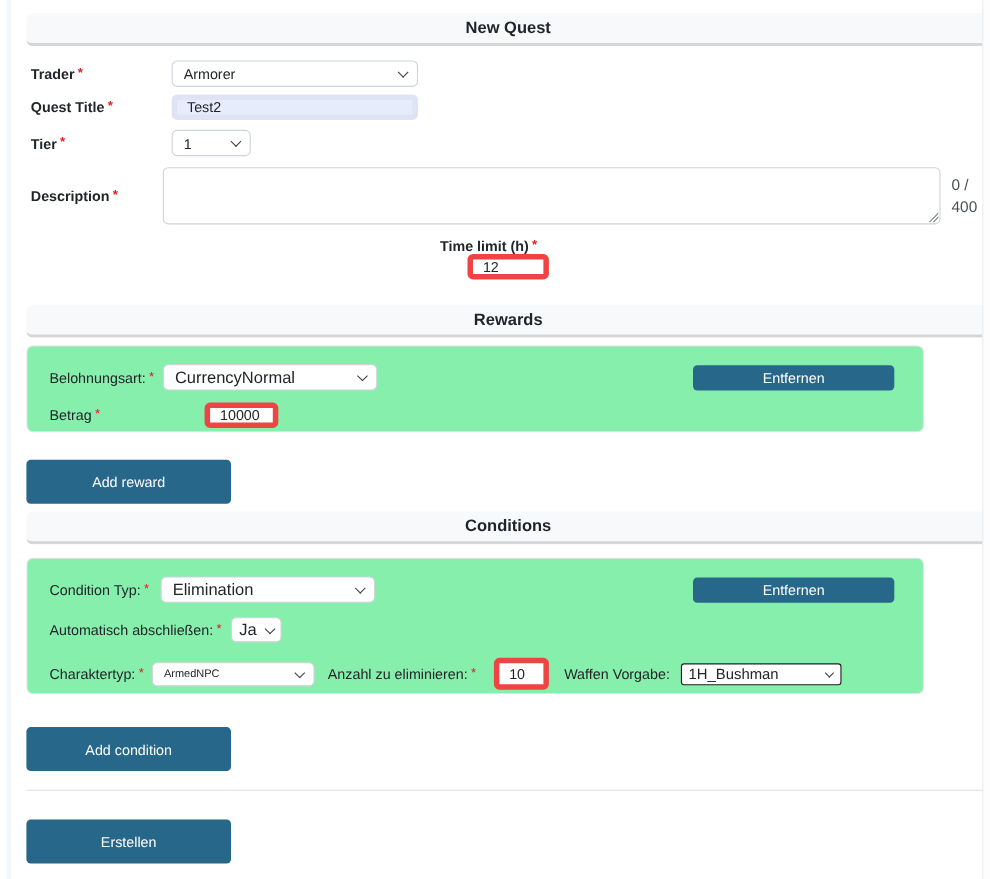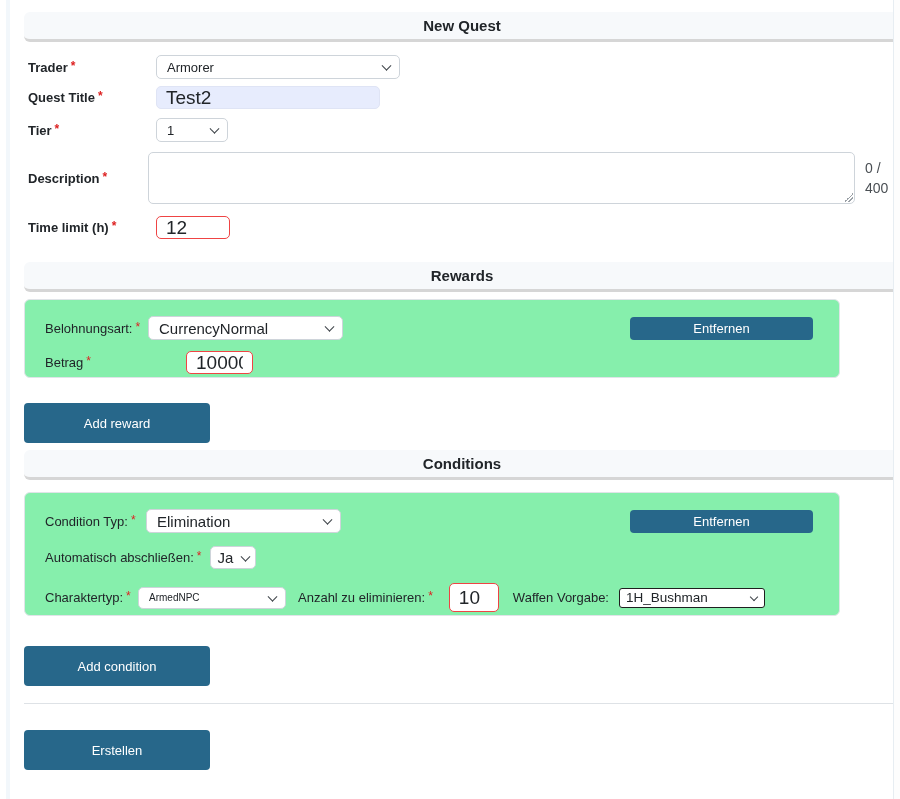--- a/index.html
+++ b/index.html
@@ -34,23 +34,23 @@
   .form-row { display:flex; align-items:center; }
   .form-label {
     width:132px; flex-shrink:0; padding-left:4px;
     font-size:13px; font-weight:bold; color:#212529;
   }
   .form-label.narrow { width:124px; }
   .req { color:#dd2222; font-size:12px; margin-left:3px; position:relative; top:-2px; font-weight:bold; }
   .card-label .req { font-weight:normal; }
   
   .txt {
-    height:23px; border:1px solid #ef4444; border-radius:5px;
+    height:23px; border:5px solid #ef4444; border-radius:5px;
     font-family:"Liberation Sans", sans-serif;
-    font-size:19px; color:#212529; padding:0 9px; background:#fff; outline:none;
+    font-size:13px; color:#212529; padding:0 9px; background:#fff; outline:none;
   }
   .sel {
     position:relative; height:24px; border:1px solid #ced4da; border-radius:5px;
     background:#fff; display:flex; align-items:center;
     font-size:13px; color:#212529; padding:0 24px 0 10px; cursor:default;
   }
   .sel .chev {
     position:absolute; right:9px; top:50%; width:7px; height:7px;
     border-right:1.6px solid #3c4248; border-bottom:1.6px solid #3c4248;
     transform:translateY(-68%) rotate(45deg);
@@ -102,21 +102,21 @@
 <div class="content">
 
   <div class="section-bar">
     <span>New Quest</span>
   </div>
 
   <div class="form-row" style="margin-top:13px;">
     <div class="form-label">
       <span>Trader</span><span class="req">*</span>
     </div>
-    <div class="sel" style="width:244px;">
+    <div class="sel" style="width:224px;">
       <span>Armorer</span>
       <span class="chev"></span>
     </div>
   </div>
 
   <div class="form-row" style="margin-top:7px;">
     <div class="form-label">
       <span>Quest Title</span><span class="req">*</span>
     </div>
     <input class="txt autofill" style="width: 224px;" value="Test2">
@@ -136,21 +136,21 @@
     <div class="form-label narrow">
       <span>Description</span><span class="req">*</span>
     </div>
     <div class="ta-wrap">
       <textarea class="desc" style=""></textarea>
       <span class="grip"></span>
     </div>
     <div class="counter">0 / 400</div>
   </div>
 
-  <div class="form-row" style="margin-top:12px;">
+  <div class="form-row" style="margin-top:12px;flex-direction:column;">
     <div class="form-label">
       <span>Time limit (h)</span><span class="req">*</span>
     </div>
     <input class="txt" style="width: 74px;" value="12">
   </div>
 
   <div class="section-bar" style="margin-top:23px;">
     <span>Rewards</span>
   </div>
 

